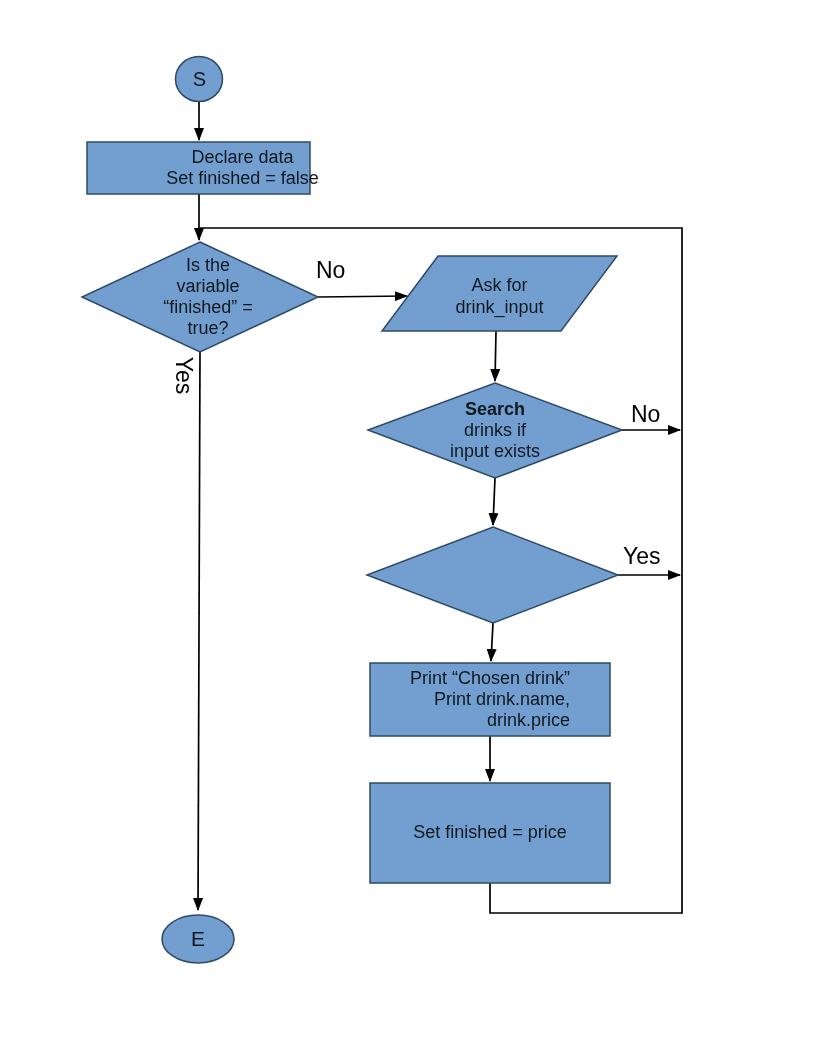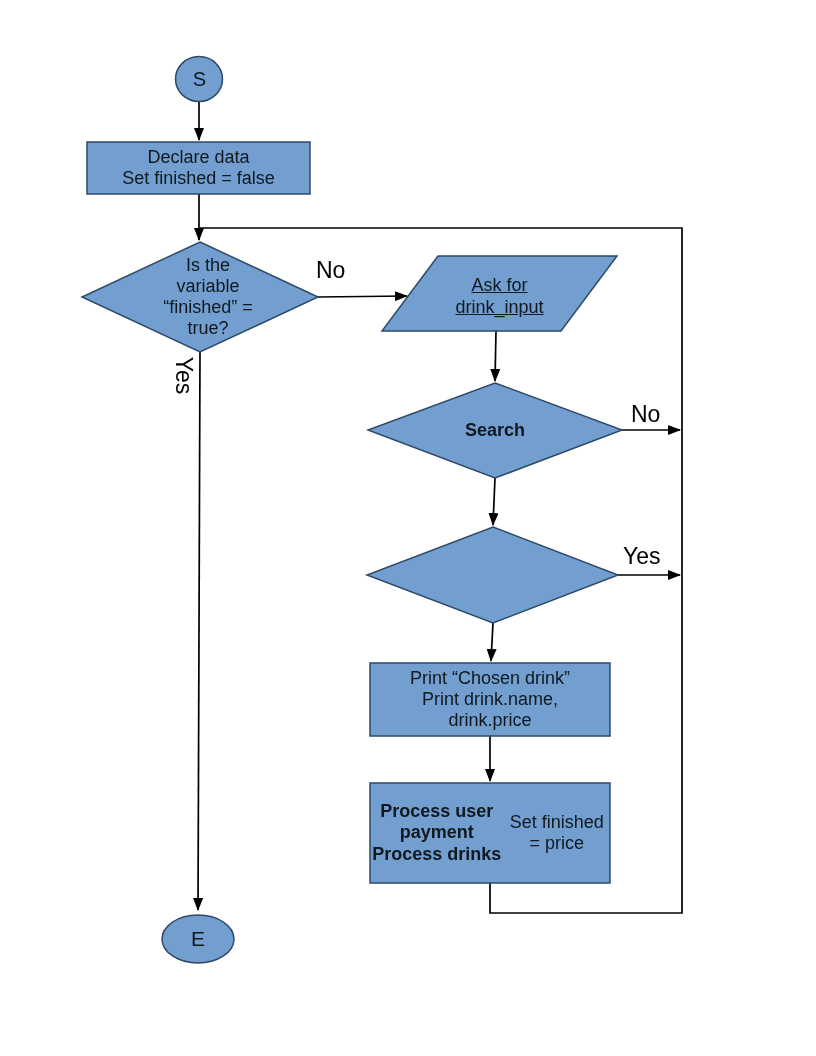--- a/index.html
+++ b/index.html
@@ -21,21 +21,21 @@
   .connector{stroke:var(--connector);stroke-width:1.7;fill:none;}
   .label{
     position:absolute;
     display:flex;align-items:center;justify-content:center;
     text-align:center;
     font-size:18px;line-height:1.17;
     color:var(--text);
     white-space:pre-line;
     pointer-events:none;
   }
-  .label .col{display:flex;flex-direction:row;align-items:center;}
+  .label .col{display:flex;flex-direction:column;align-items:center;}
   .bold{font-weight:bold;white-space:pre-line;}
   .reg{font-weight:normal;white-space:pre-line;}
   .terminal{font-size:20px;}
   .terminal-end{font-size:21px;}
   .edge-label{
     position:absolute;
     font-size:23px;
     color:#000000;
     white-space:nowrap;
     pointer-events:none;
@@ -75,46 +75,46 @@
     <polygon class="shape" points="438,256 617,256 561,331 382,331"></polygon>
     <polygon class="shape" points="495,383 622,430 495,478 368,430"></polygon>
     <polygon class="shape" points="493,527 618,575 493,623 367,575"></polygon>
     <rect class="shape" x="370" y="663" width="240" height="73"></rect>
     <rect class="shape" x="370" y="783" width="240" height="100"></rect>
     <ellipse class="shape" cx="198" cy="939" rx="36" ry="24"></ellipse>
   </svg>
 
   <div class="label terminal" style="left:176px;top:57px;width:47px;height:45px;">S</div>
 
-  <div class="label" style="left:87px;top:142px;width:223px;height:52px;">Declare data
+  <div class="label" style="left:87px;top:142px;width:223px;height:52px;padding-left:44px;">Declare data
 Set finished = false</div>
 
   <div class="label" style="left:90px;top:246px;width:236px;height:102px;">Is the
 variable
 “finished” =
 true?</div>
 
-  <div class="label" style="left:382px;top:256px;width:235px;height:81px;text-decoration:underline;">Ask for
+  <div class="label" style="left:382px;top:256px;width:235px;height:81px;">Ask for
 drink_input</div>
 
   <div class="label" style="left:368px;top:385px;width:254px;height:91px;">
     <div class="col">
       <span class="bold">Search</span>
+      <span class="reg">drinks if
+input exists</span>
     </div>
   </div>
 
 
-  <div class="label" style="left:370px;top:663px;width:240px;height:73px;">Print “Chosen drink”
+  <div class="label" style="left:370px;top:663px;width:240px;height:73px;text-align:right;">Print “Chosen drink”
 Print drink.name,
 drink.price</div>
 
   <div class="label" style="left:370px;top:783px;width:240px;height:100px;">
     <div class="col">
-      <span class="bold">Process user payment
-Process drinks</span>
       <span class="reg">Set finished = price</span>
     </div>
   </div>
 
   <div class="label terminal-end" style="left:162px;top:915px;width:72px;height:48px;">E</div>
 
   <div class="edge-label" style="left:316px;top:257px;">No</div>
 
   <div class="edge-label vertical" style="left:162px;top:362px;width:42px;height:27px;text-align:center;">Yes</div>
 

